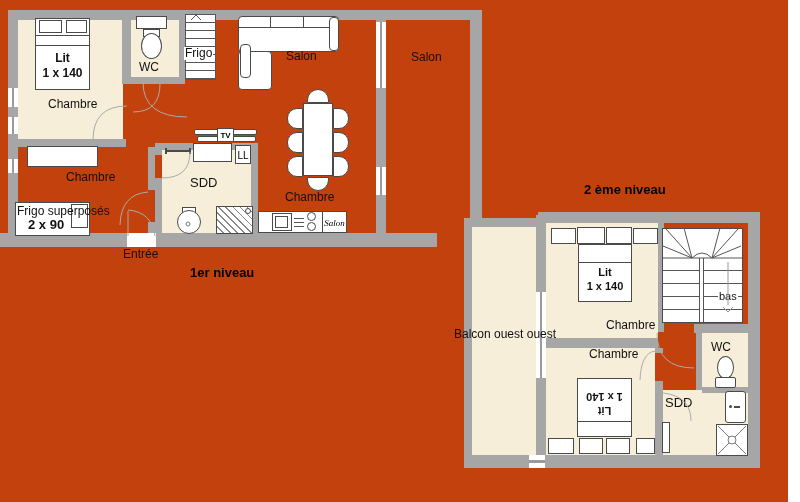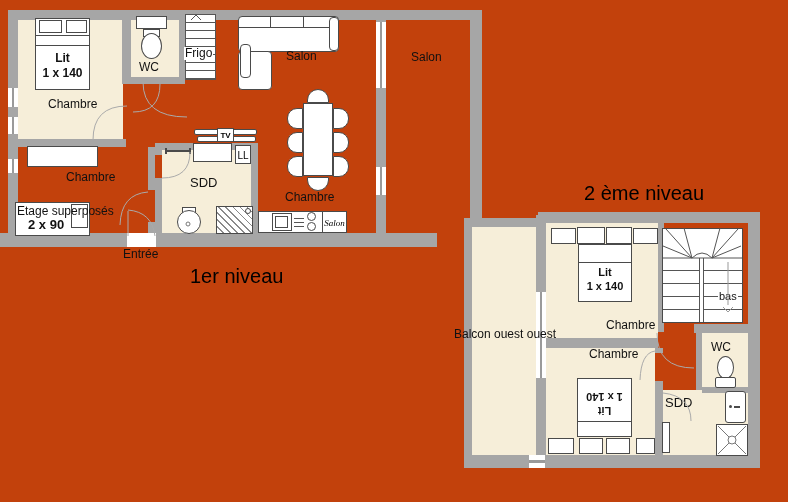--- a/index.html
+++ b/index.html
@@ -4,21 +4,21 @@
 <style>
   html,body{margin:0;padding:0;background:#fff;}
   #canvas{position:relative;width:788px;height:502px;background:#c2410c;overflow:hidden;
           font-family:"Liberation Sans",sans-serif;}
   .wall{position:absolute;background:var(--wall,#a6a6a6);}
   .room{position:absolute;background:var(--room_fill,#f6eed9);}
   .furn{position:absolute;background:#fff;border:1px solid var(--line,#4a4a4a);box-sizing:border-box;}
   .bar{position:absolute;background:var(--line,#4a4a4a);}
   .lbl{position:absolute;font-size:12px;color:#111;white-space:nowrap;line-height:1.1;}
   .b{font-weight:bold;text-align:center;}
-  .ttl{position:absolute;font-size:20px;font-weight:normal;color:#000;white-space:nowrap;}
+  .ttl{position:absolute;font-size:13px;font-weight:bold;color:#000;white-space:nowrap;}
   .ctr{text-align:center;}
   .ell{border-radius:50%;}
   .win-v{position:absolute;background:linear-gradient(90deg,#fff 0 40%,#9a9a9a 40% 60%,#fff 60% 100%);}
   .win-h{position:absolute;background:linear-gradient(180deg,#fff 0 40%,#9a9a9a 40% 60%,#fff 60% 100%);}
   .treads8{position:absolute;background:#fff repeating-linear-gradient(180deg,transparent 0 7px,#555 7px 8px);}
   .treads13{position:absolute;background:repeating-linear-gradient(180deg,transparent 0 12px,#555 12px 13px);}
   .hatch{position:absolute;background:repeating-linear-gradient(45deg,#fff 0 4px,#8a8a8a 4px 5px);border:1px solid var(--line,#4a4a4a);box-sizing:border-box;}
   .box{box-sizing:border-box;}
   svg{position:absolute;left:0;top:0;}
 </style>
@@ -112,21 +112,21 @@
   <div class="furn" style="left:275px;top:216px;width:13px;height:12px;"></div>
   <div class="treads13 box" style="left:294px;top:215px;width:10px;height:14px;background:repeating-linear-gradient(180deg,transparent 0 3px,#555 3px 4px);"></div>
   <div class="furn ell" style="left:307px;top:212px;width:9px;height:9px;"></div>
   <div class="furn ell" style="left:307px;top:222px;width:9px;height:9px;"></div>
   <div class="furn" style="left:322px;top:211px;width:25px;height:22px;font-family:'Liberation Serif',serif;font-style:italic;font-size:9px;text-align:center;line-height:22px;">Salon</div>
 
   <div class="furn" style="left:27px;top:146px;width:71px;height:21px;"></div>
   <div class="lbl" style="left:66px;top:171px;">Chambre</div>
   <div class="furn" style="left:15px;top:202px;width:75px;height:34px;"></div>
   <div class="furn" style="left:71px;top:204px;width:17px;height:24px;"></div>
-  <div class="lbl" style="left:17px;top:205px;">Etage superposés</div>
+  <div class="lbl" style="left:17px;top:205px;">Frigo superposés</div>
   <div class="lbl b" style="left:28px;top:218px;font-size:13px;">2 x 90</div>
 
   <div class="lbl" style="left:123px;top:248px;">Entrée</div>
   <div class="ttl" style="left:190px;top:265px;">1er niveau</div>
 
   <div class="ttl" style="left:584px;top:182px;">2 ème niveau</div>
 
   <div class="room" style="left:472px;top:227px;width:64px;height:228px;"></div>
   <div class="room" style="left:546px;top:222px;width:112px;height:116px;"></div>
   <div class="room" style="left:546px;top:348px;width:109px;height:107px;"></div>

